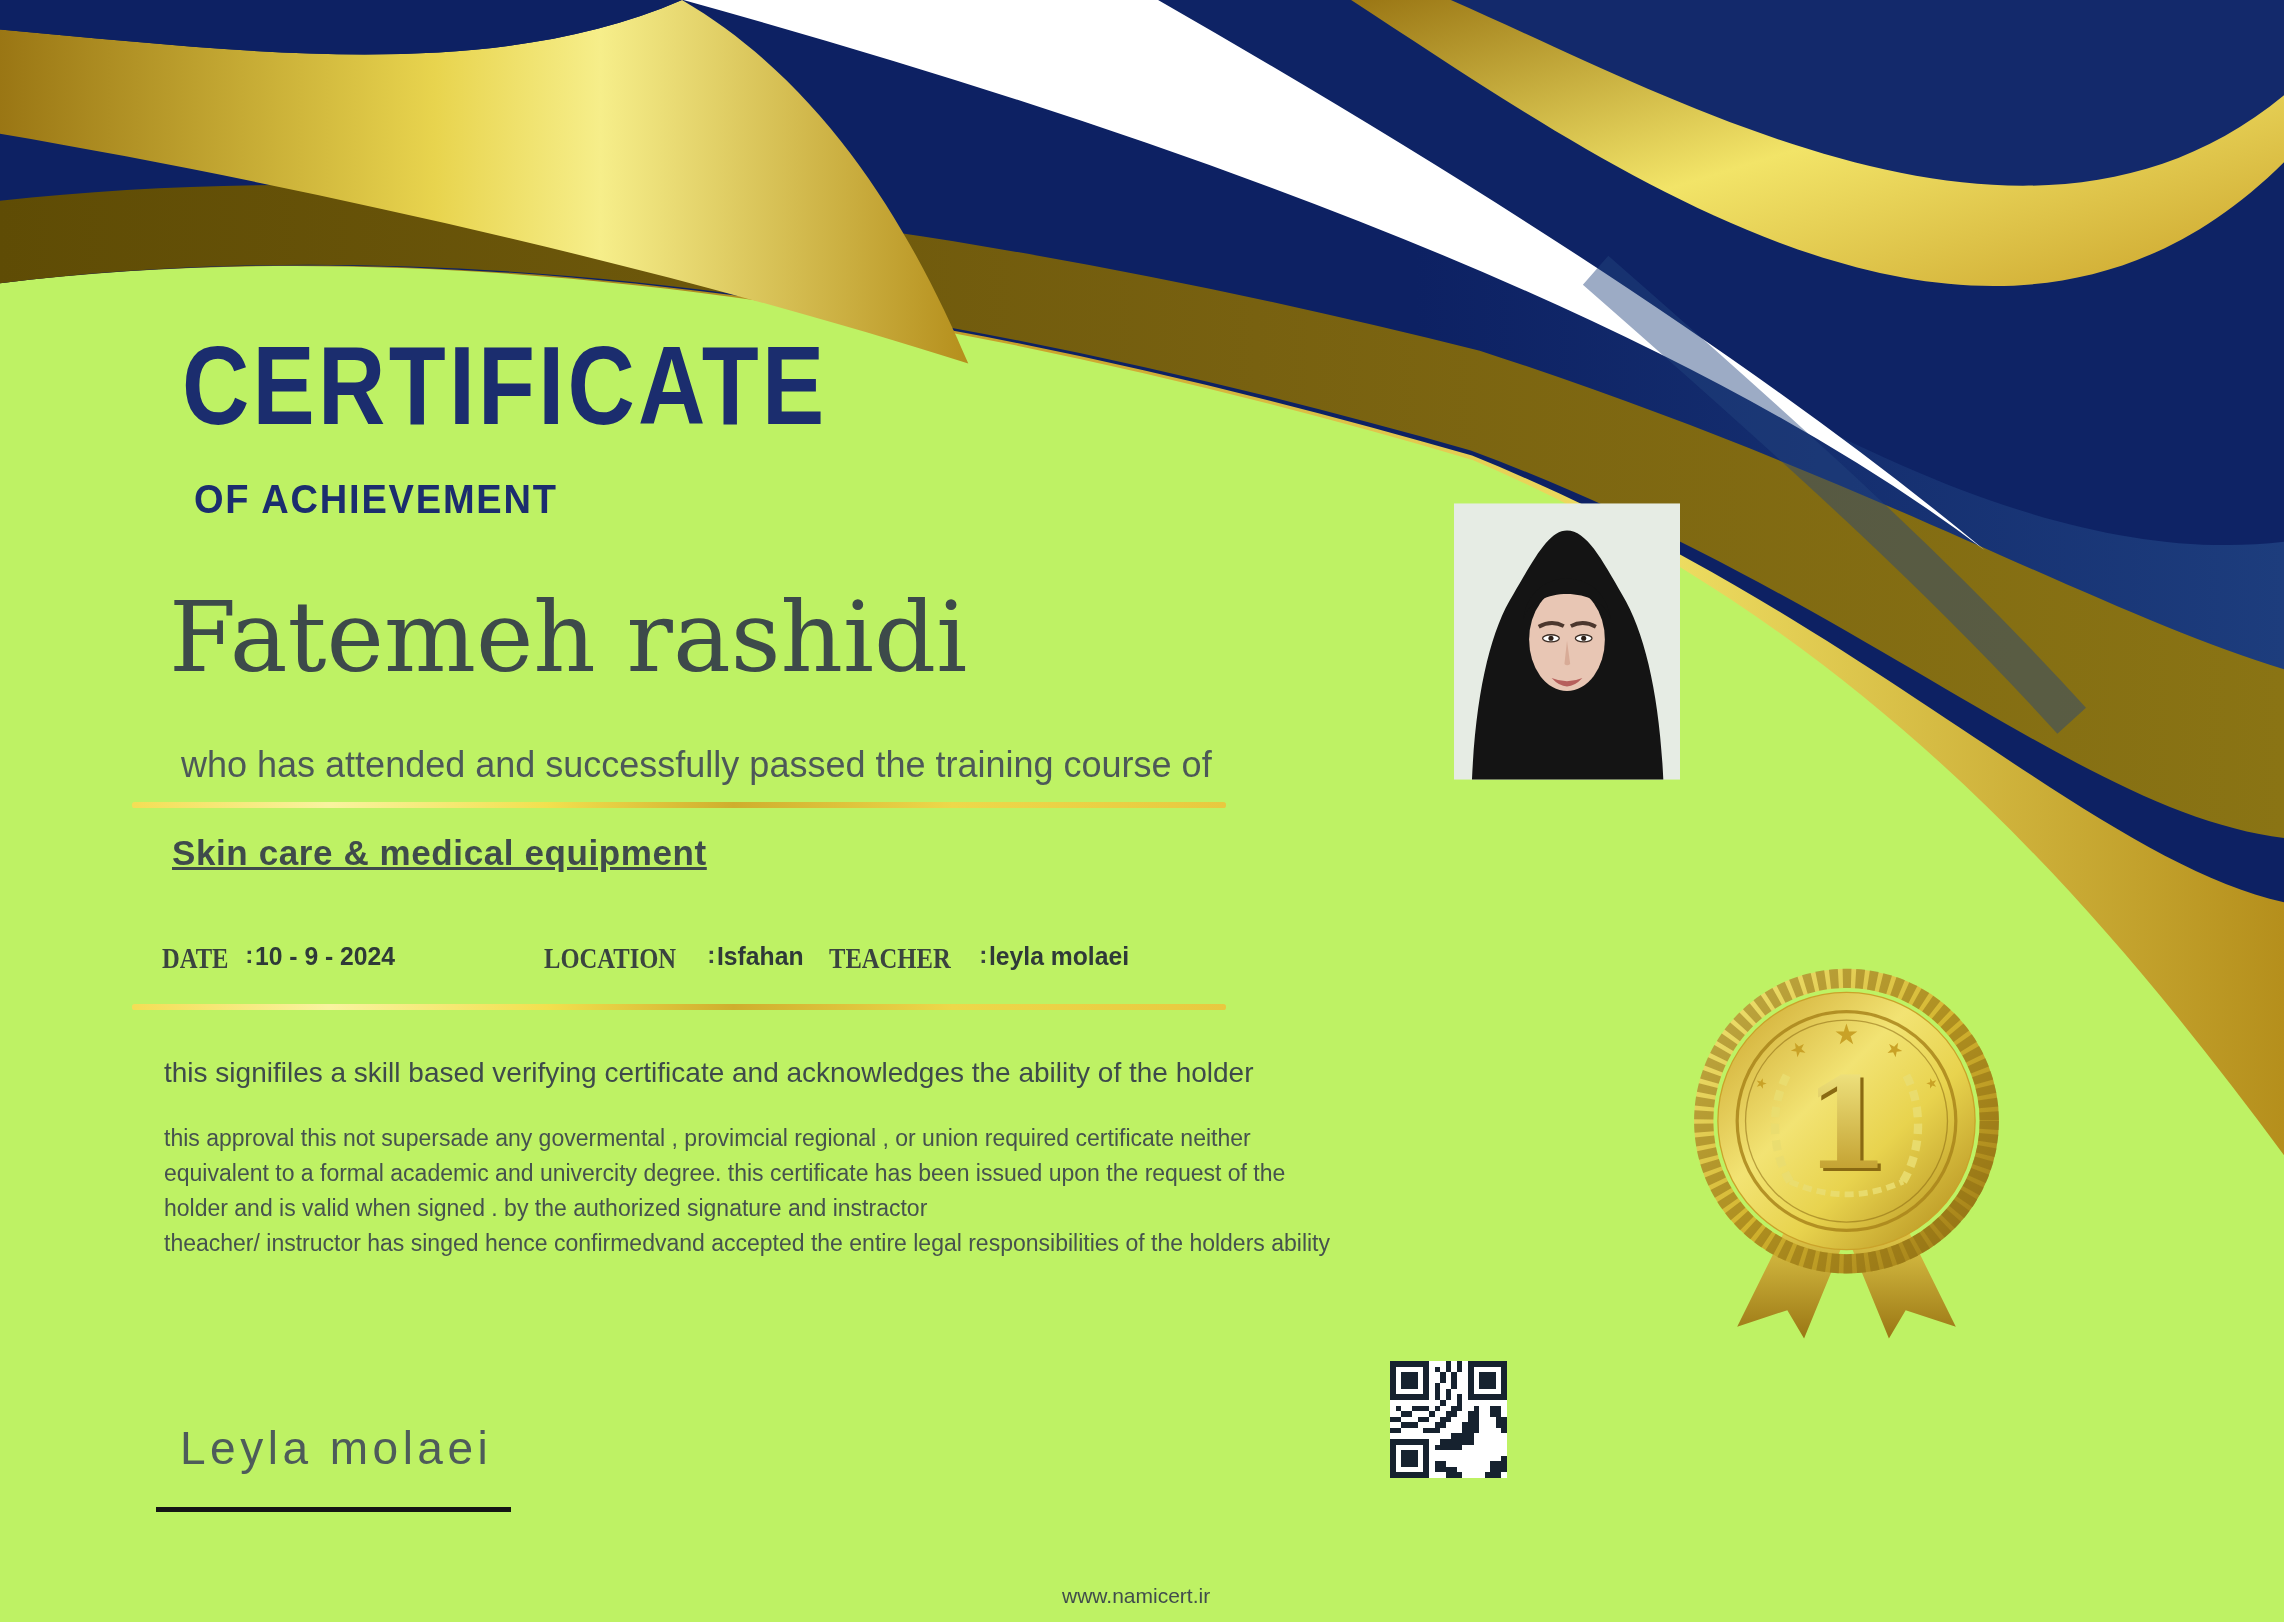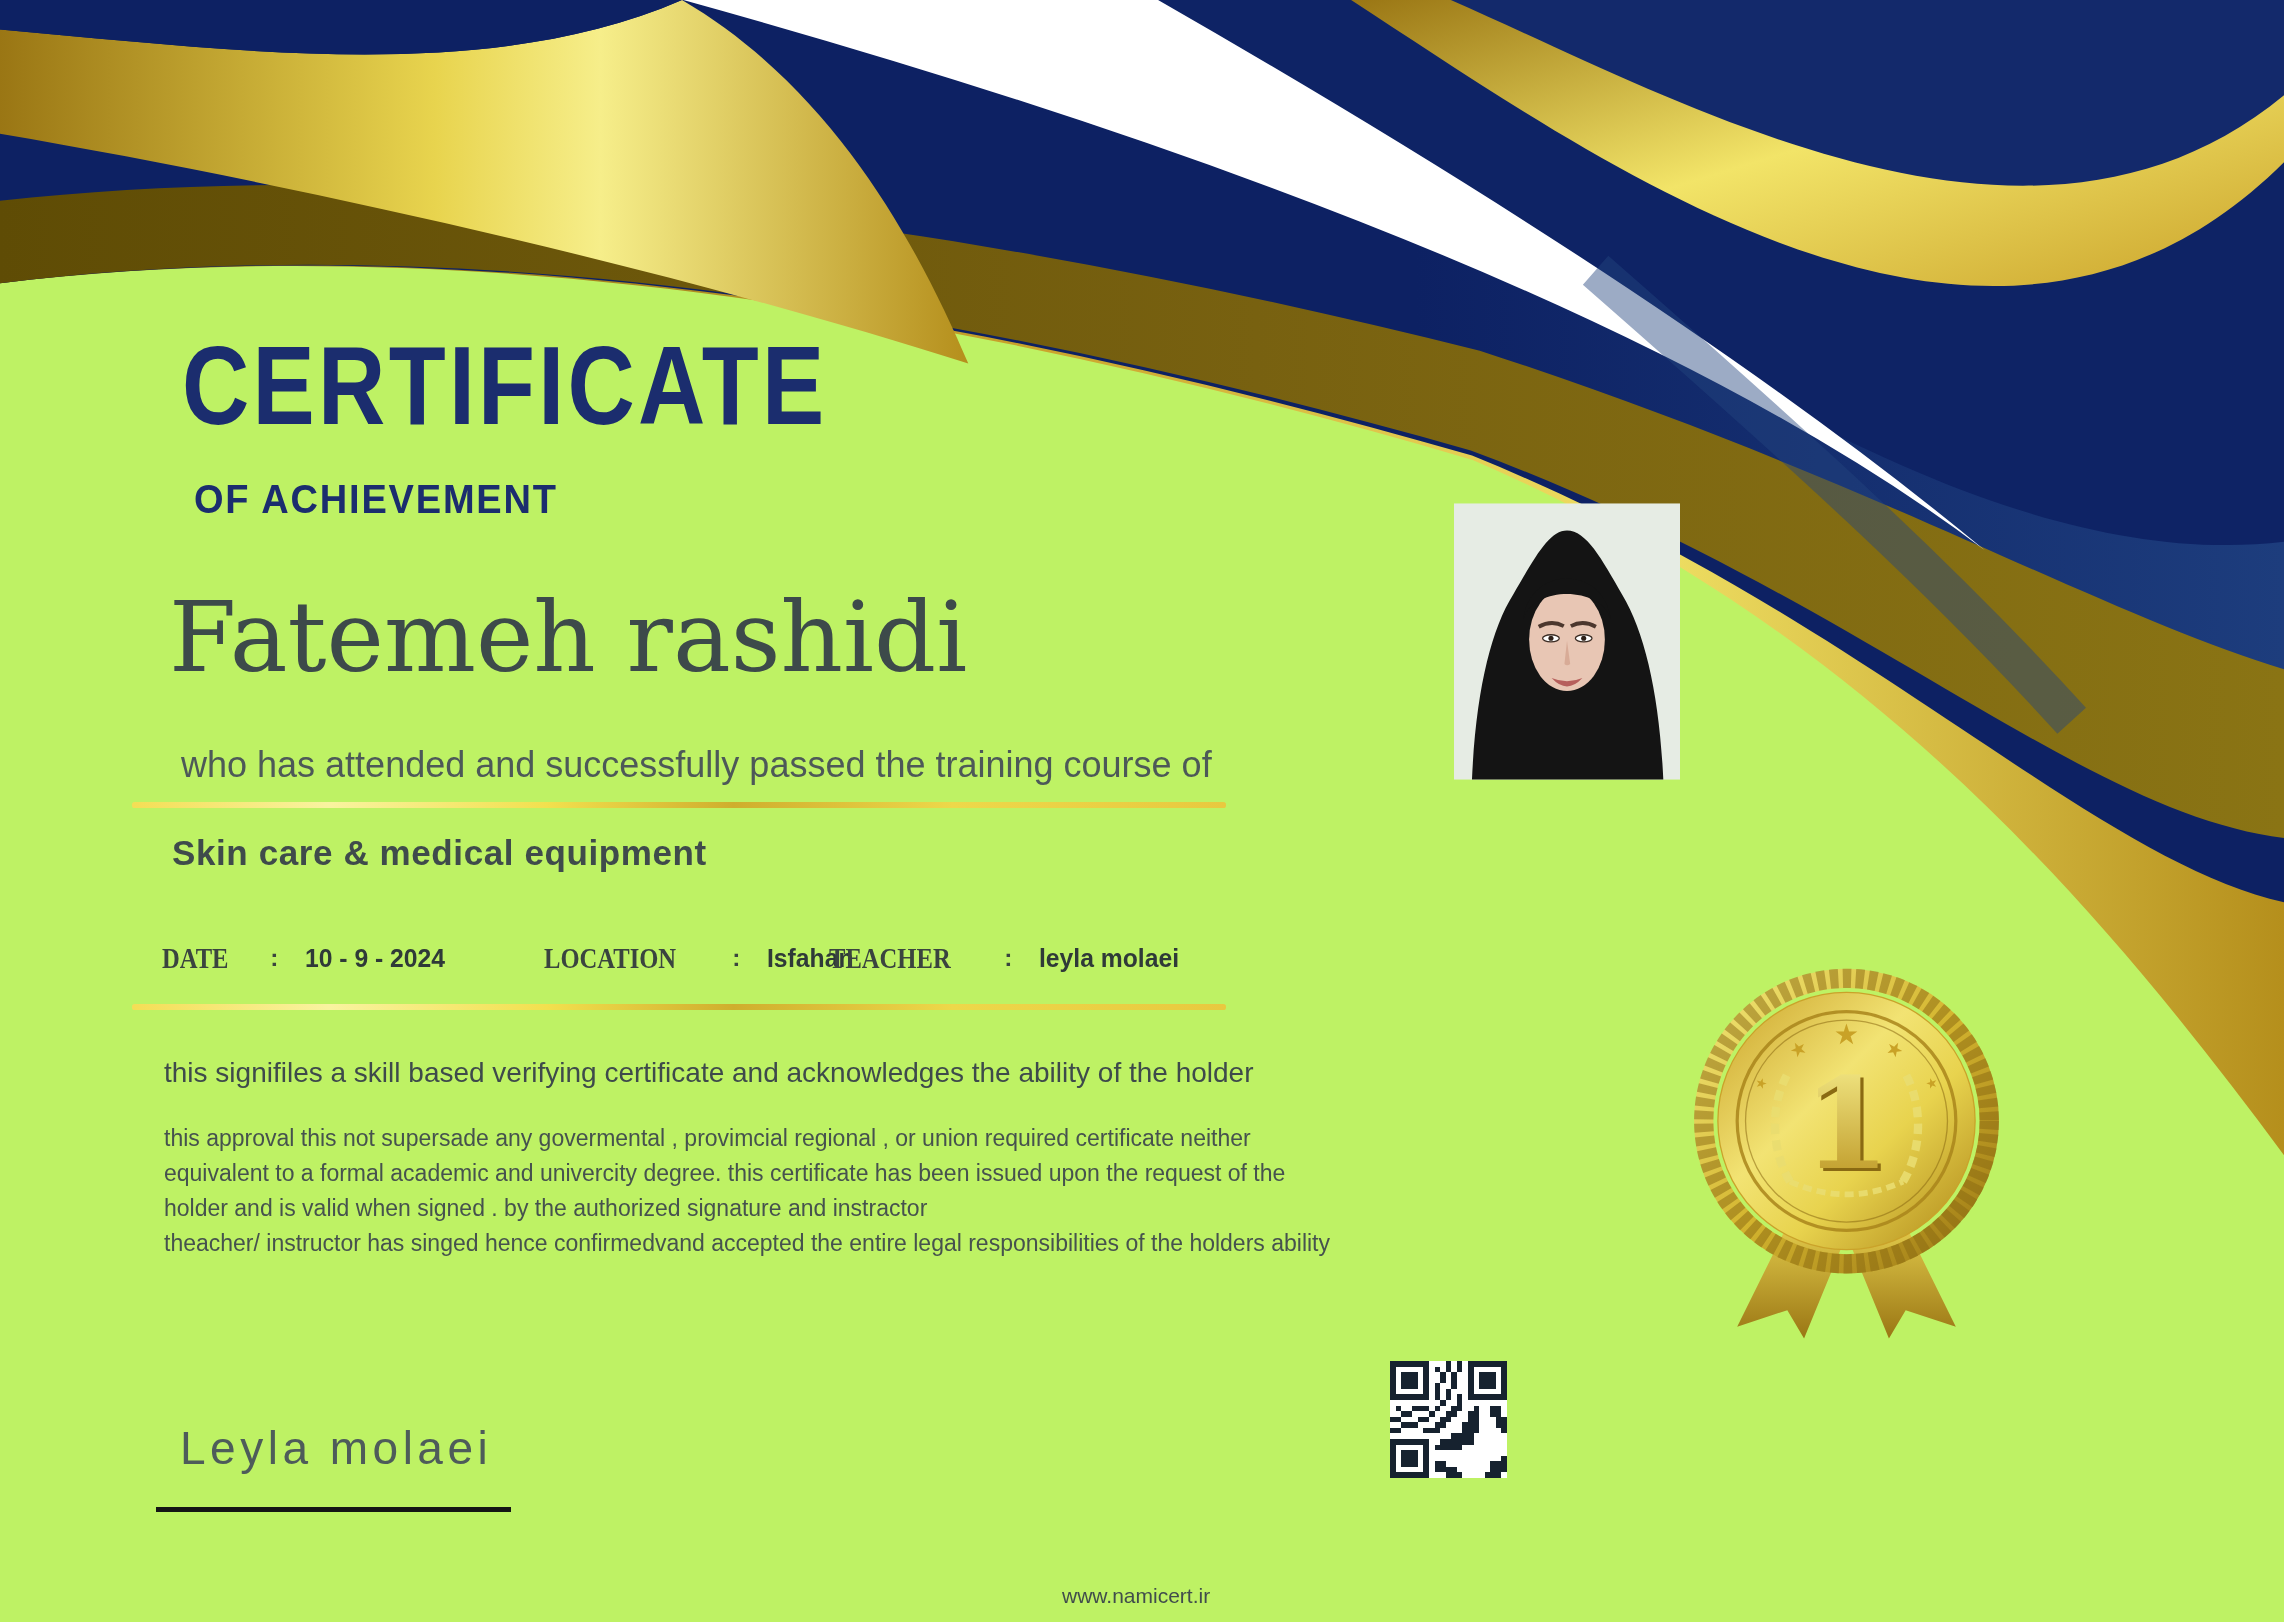--- a/index.html
+++ b/index.html
@@ -10,23 +10,23 @@
   .sx{display:inline-block;transform-origin:left bottom;}
   .title{left:182px;top:322px;font-size:111px;font-weight:800;color:#1b2d6e;letter-spacing:3.9px;}
   .title .sx{transform:scaleX(.84);}
   .subtitle{left:194px;top:477px;font-size:40px;font-weight:800;color:#1b2d6e;letter-spacing:1.9px;}
   .subtitle .sx{transform:scaleX(.95);}
   .name{left:169px;top:581px;font-size:97px;font-family:"DejaVu Serif",serif;color:#3d4a4a;}
   .intro{left:181px;top:744px;font-size:36px;color:#4d5958;}
   .goldline{left:132px;width:1094px;height:6.4px;border-radius:2.6px;
      background:linear-gradient(90deg,#f4de55 0%,#f9f3a0 18%,#f2e04e 38%,#cfae2d 55%,#edd84a 75%,#e8c93f 100%);}
   .gl1{top:802px;} .gl2{top:1004px;}
-  .course{left:172px;top:833px;font-size:35px;font-weight:800;color:#3f4b4b;letter-spacing:0.6px;}
+  .course{left:172px;top:833px;font-size:35px;font-weight:800;color:#3f4b4b;letter-spacing:0.6px;text-decoration:underline;}
   .fieldrow{left:0;top:941px;width:100%;height:45px;}
-  .fgroup{position:absolute;display:flex;align-items:center;gap:27px;}
+  .fgroup{position:absolute;display:flex;align-items:flex-start;gap:2px;}
   .f1{left:162px;} .f2{left:544px;} .f3{left:829px;}
   .flabel{font-family:"Liberation Serif",serif;font-weight:700;font-size:30px;color:#3a443f;transform:scaleX(.82);transform-origin:left bottom;}
   .fsep{font-size:24.4px;font-weight:700;color:#3a443f;}
   .fvalue{font-size:26px;font-weight:700;color:#2f3a38;transform:scaleX(.95);transform-origin:left bottom;}
   .stmt-h{left:164px;top:1057px;font-size:28px;color:#3e4a4b;}
   .stmt-b{left:164px;top:1121px;font-size:23px;line-height:35px;color:#46524e;}
   .signature{left:180px;top:1421px;font-size:46px;letter-spacing:4.5px;color:#4e5c5a;}
   .sigline{left:156px;top:1507px;width:355px;height:4.5px;background:#151515;}
   .website{left:1062px;top:1584px;font-size:21px;color:#414d4c;text-align:right;}
   .qr{left:1390px;top:1361px;width:117px;height:117px;display:grid;

